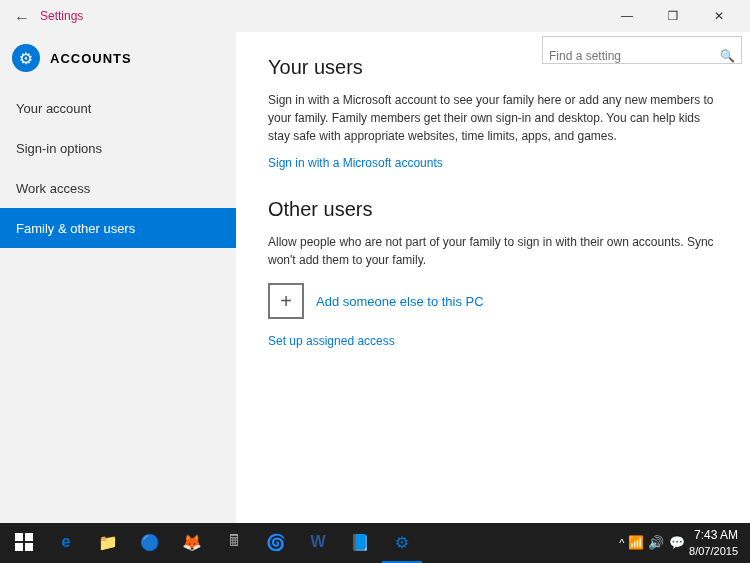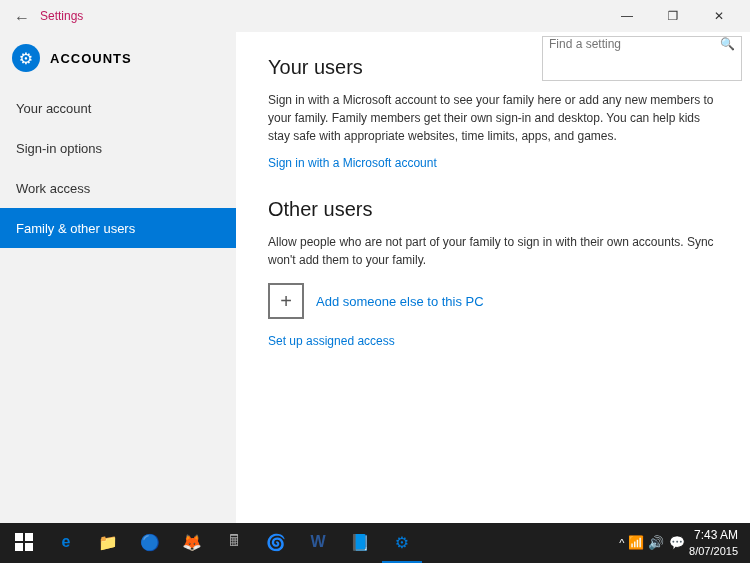--- a/index.html
+++ b/index.html
@@ -180,25 +180,25 @@
       height: 32px;
       background: #f2f2f2;
       flex-shrink: 0;
       padding: 0 8px;
     }
     .settings-search-box {
       position: absolute;
       top: 36px;
       right: 8px;
       width: 200px;
-      height: 45px;
+      height: 28px;
       border: 1px solid #ccc;
       background: white;
       display: flex;
-      align-items: flex-start;
+      align-items: flex-end;
       padding: 0 6px;
     }
     .settings-search-box input {
       border: none;
       outline: none;
       font-size: 12px;
       color: #888;
       width: 100%;
       background: transparent;
     }
@@ -247,21 +247,21 @@
       <div class="nav-item active">
         <span>Family &amp; other users</span>
       </div>
     </div>
 
     <div class="main-content">
 
       <div class="section">
         <div class="section-title">Your users</div>
         <div class="section-body">Sign in with a Microsoft account to see your family here or add any new members to your family. Family members get their own sign-in and desktop. You can help kids stay safe with appropriate websites, time limits, apps, and games.</div>
-        <a class="link">Sign in with a Microsoft account</a>
+        <a class="link">Sign in with a Microsoft accounts</a>
       </div>
 
       <div class="section divider-section">
         <div class="section-title">Other users</div>
         <div class="section-body">Allow people who are not part of your family to sign in with their own accounts. Sync won't add them to your family.</div>
 
         <div class="add-user-btn">
           <div class="add-icon">+</div>
           <span class="add-label">Add someone else to this PC</span>
         </div>

